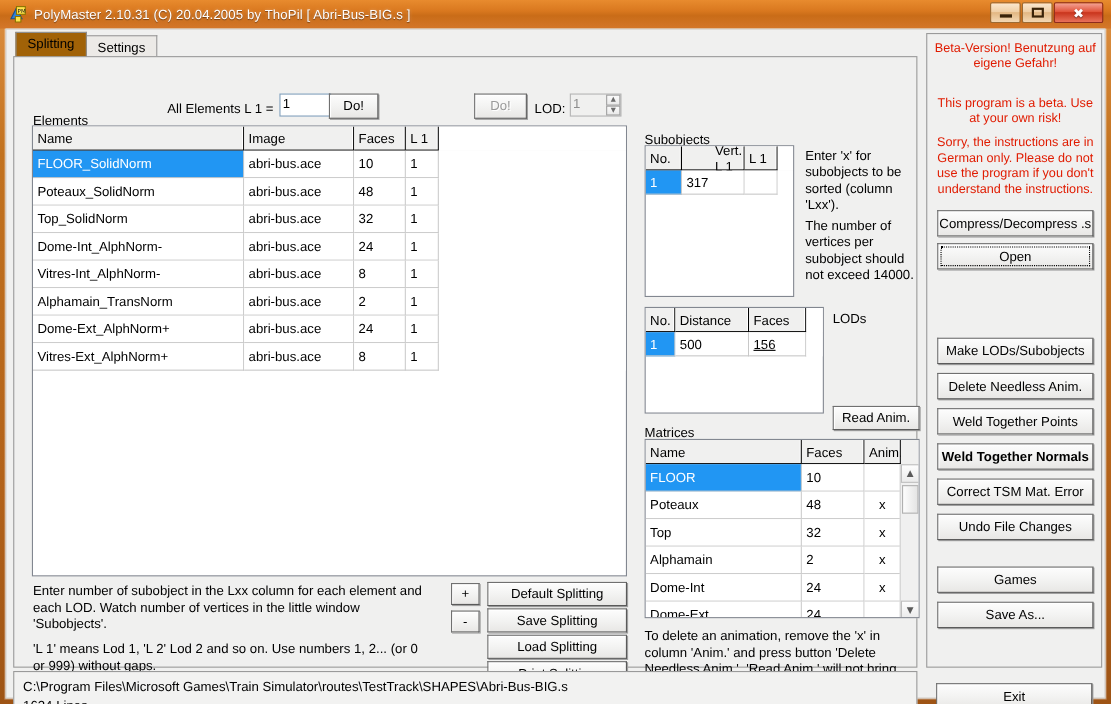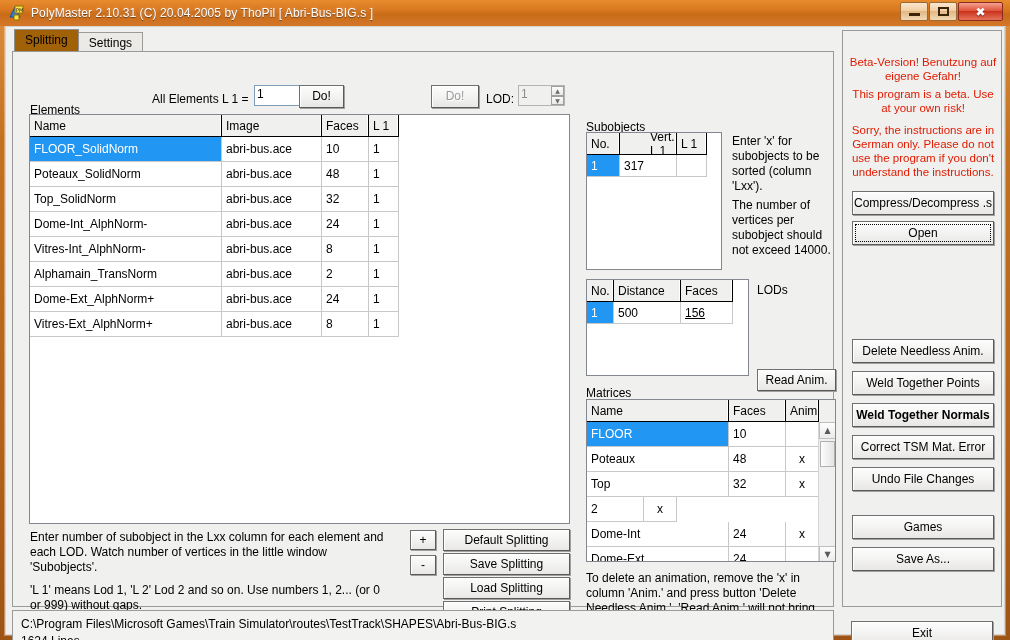--- a/index.html
+++ b/index.html
@@ -467,20 +467,21 @@
               <div class="cell" style="width: 142px;">Poteaux</div>
               <div class="cell" style="width: 57px;">48</div>
               <div class="cell" style="width: 33px; justify-content: center; padding-left: 0px;">x</div>
             </div>
             <div class="grid-row row">
               <div class="cell" style="width: 142px;">Top</div>
               <div class="cell" style="width: 57px;">32</div>
               <div class="cell" style="width: 33px; justify-content: center; padding-left: 0px;">x</div>
             </div>
             <div class="grid-row row">
+              <div class="cell" style="width: 142px;">Alphamain</div>
               <div class="cell" style="width: 57px;">2</div>
               <div class="cell" style="width: 33px; justify-content: center; padding-left: 0px;">x</div>
             </div>
             <div class="grid-row row">
               <div class="cell" style="width: 142px;">Dome-Int</div>
               <div class="cell" style="width: 57px;">24</div>
               <div class="cell" style="width: 33px; justify-content: center; padding-left: 0px;">x</div>
             </div>
             <div class="grid-row row">
               <div class="cell" style="width: 142px;">Dome-Ext</div>
@@ -505,30 +506,31 @@
       <div class="btn" style="left:397px; top:478px; width:26px; height:20px;">+</div>
       <div class="btn" style="left:397px; top:503px; width:26px; height:20px;">-</div>
 
       <div class="btn" style="left:430px; top:477px; width:127px; height:22px;">Default Splitting</div>
       <div class="btn" style="left:430px; top:501px; width:127px; height:22px;">Save Splitting</div>
       <div class="btn" style="left:430px; top:525px; width:127px; height:22px;">Load Splitting</div>
       <div class="btn" style="left:430px; top:549px; width:127px; height:22px;">Print Splitting</div>
     </div>
 
     <div class="sidepanel">
-      <div class="warn" style="top:24px;">Beta-Version! Benutzung auf eigene Gefahr!</div>
+      <div class="warn" style="top:6px;">Beta-Version! Benutzung auf eigene Gefahr!</div>
       <div class="warn" style="top:56px;">This program is a beta. Use at your own risk!</div>
       <div class="warn" style="top:92px; text-align:center;">Sorry, the instructions are in German only. Please do not use the program if you don't understand the instructions.</div>
 
       <div class="btn" style="left:9px; top:160px; width:142px; height:24px;">Compress/Decompress .s</div>
       <div class="btn focused" style="left:9px; top:190px; width:142px; height:24px;">
         <span>Open</span>
         <span class="focusring"></span>
       </div>
 
+      <div class="btn" style="left:9px; top:276px; width:142px; height:24px;">Make LODs/Subobjects</div>
       <div class="btn" style="left:9px; top:308px; width:142px; height:24px;">Delete Needless Anim.</div>
       <div class="btn" style="left:9px; top:340px; width:142px; height:24px;">Weld Together Points</div>
       <div class="btn" style="left:9px; top:372px; width:142px; height:24px;font-weight:bold;">Weld Together Normals</div>
       <div class="btn" style="left:9px; top:404px; width:142px; height:24px;">Correct TSM Mat. Error</div>
       <div class="btn" style="left:9px; top:436px; width:142px; height:24px;">Undo File Changes</div>
 
       <div class="btn" style="left:9px; top:484px; width:142px; height:24px;">Games</div>
       <div class="btn" style="left:9px; top:516px; width:142px; height:24px;">Save As...</div>
     </div>
 

